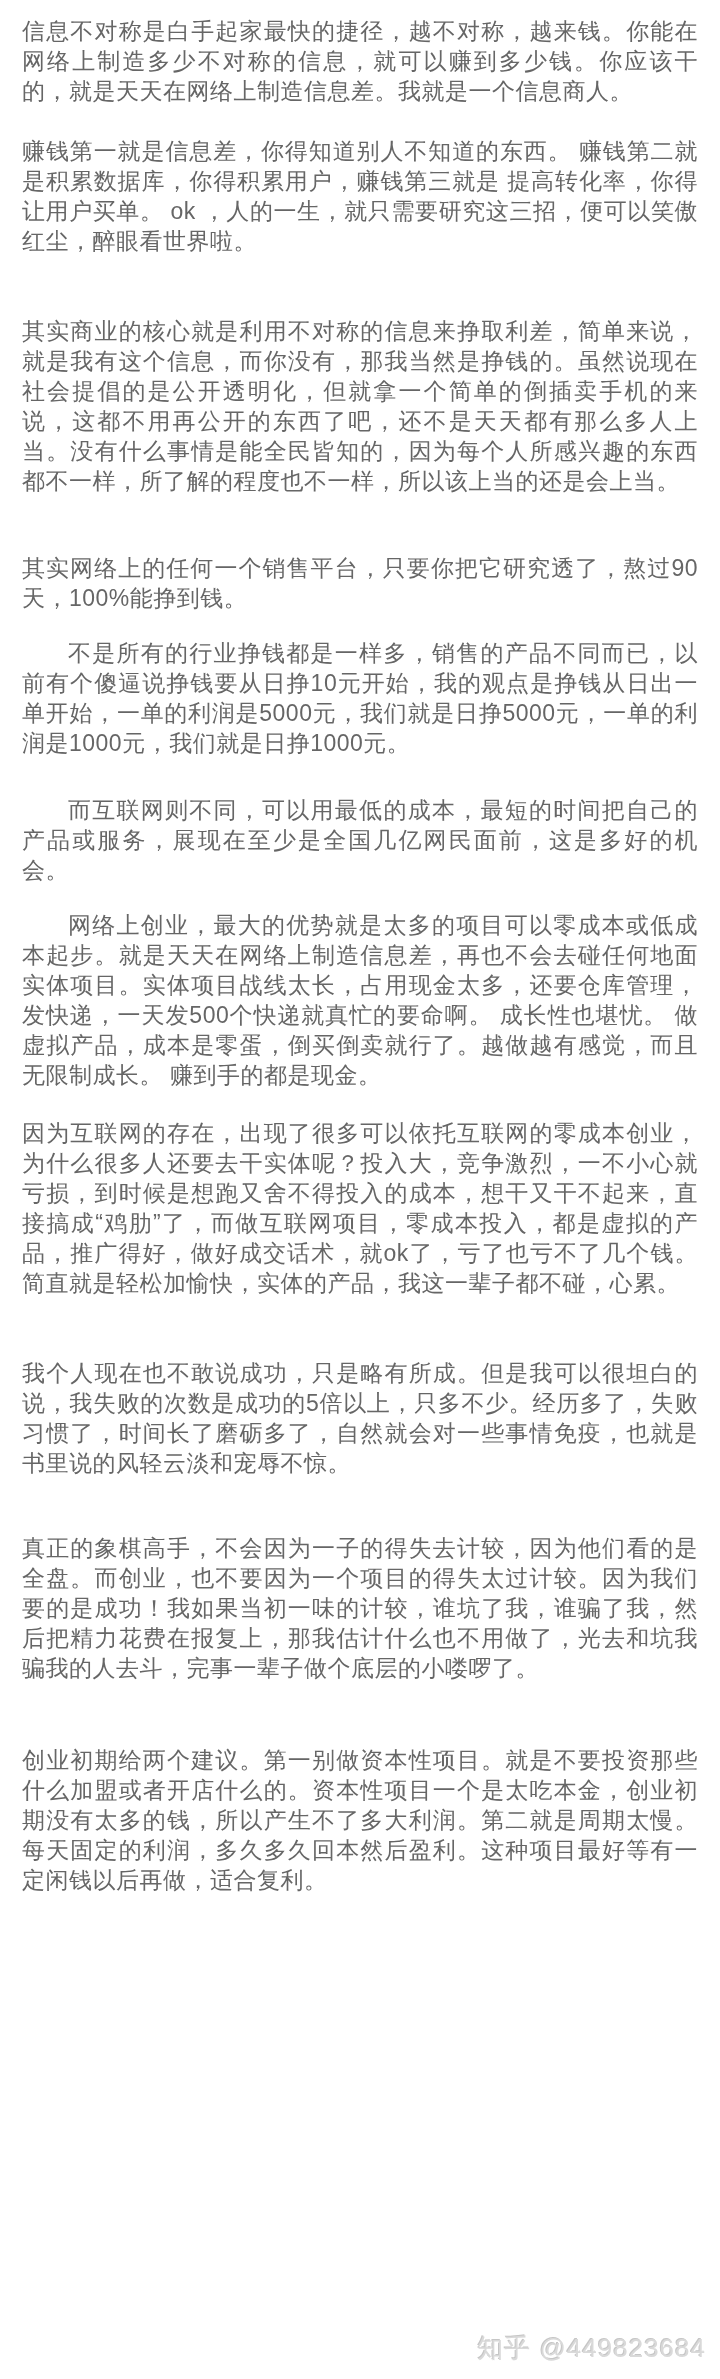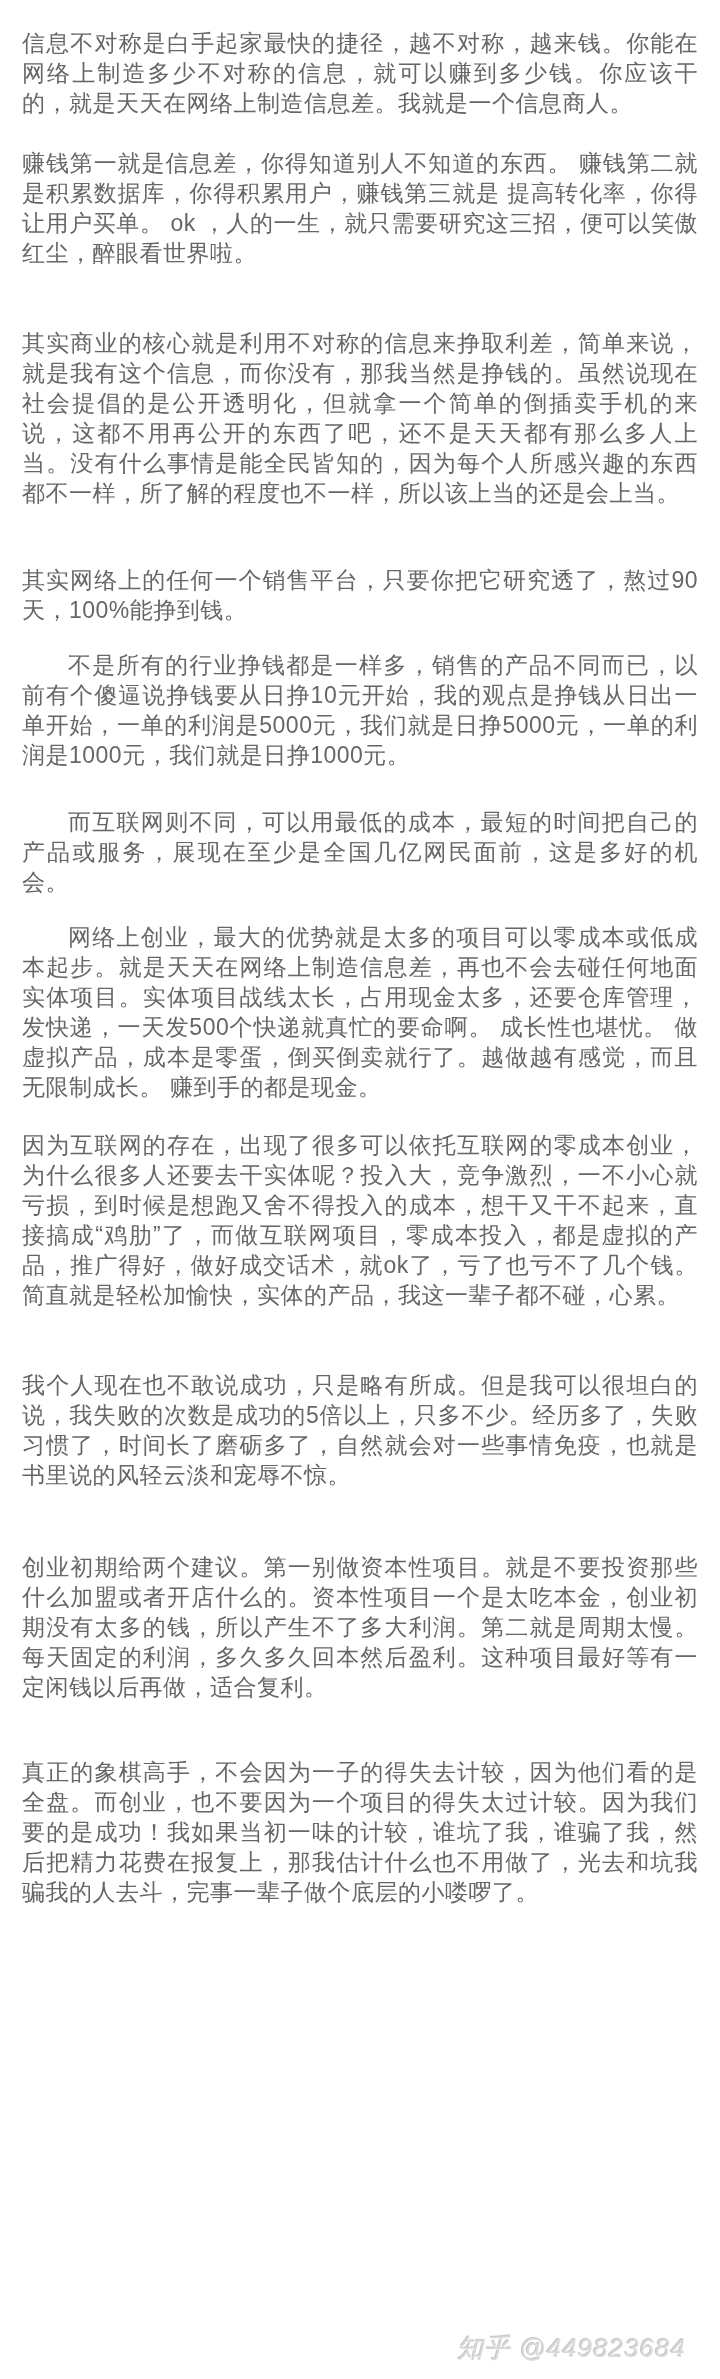--- a/index.html
+++ b/index.html
@@ -13,58 +13,57 @@
     height: 2379px;
     overflow: hidden;
     background: #ffffff;
     font-family: "Liberation Sans", sans-serif;
   }
   .article {
     position: absolute;
     top: 0;
     left: 0;
     width: 676px;
-    padding: 28px 22px 0 22px;
+    padding: 16px 22px 0 22px;
   }
   .article p {
     margin: 0;
     font-size: 23px;
     line-height: 30px;
     color: #666666;
     text-align: justify;
     letter-spacing: 0.5px;
     word-break: break-all;
   }
   .article p.indent {
     text-indent: 2em;
   }
   .watermark {
     position: absolute;
     top: 2331px;
-    right: 34px;
+    right: 14px;
     font-size: 26px;
     color: #d9d9d9;
     text-shadow: 1px 1px 0 #ffffff, -1px -1px 0 #c6c6c6;
     white-space: nowrap;
     letter-spacing: 1px;
-    font-style: italic;
   }
 </style>
 </head>
 <body>
 
 <div class="page">
   <div class="article">
     <p style="margin-top:0">信息不对称是白手起家最快的捷径，越不对称，越来钱。你能在网络上制造多少不对称的信息，就可以赚到多少钱。你应该干的，就是天天在网络上制造信息差。我就是一个信息商人。</p>
     <p style="margin-top:30px">赚钱第一就是信息差，你得知道别人不知道的东西。 赚钱第二就是积累数据库，你得积累用户，赚钱第三就是 提高转化率，你得让用户买单。 ok ，人的一生，就只需要研究这三招，便可以笑傲红尘，醉眼看世界啦。</p>
     <p style="margin-top:60px">其实商业的核心就是利用不对称的信息来挣取利差，简单来说，就是我有这个信息，而你没有，那我当然是挣钱的。虽然说现在社会提倡的是公开透明化，但就拿一个简单的倒插卖手机的来说，这都不用再公开的东西了吧，还不是天天都有那么多人上当。没有什么事情是能全民皆知的，因为每个人所感兴趣的东西都不一样，所了解的程度也不一样，所以该上当的还是会上当。</p>
     <p style="margin-top:57px">其实网络上的任何一个销售平台，只要你把它研究透了，熬过90天，100%能挣到钱。</p>
     <p class="indent" style="margin-top:25px">不是所有的行业挣钱都是一样多，销售的产品不同而已，以前有个傻逼说挣钱要从日挣10元开始，我的观点是挣钱从日出一单开始，一单的利润是5000元，我们就是日挣5000元，一单的利润是1000元，我们就是日挣1000元。</p>
     <p class="indent" style="margin-top:37px">而互联网则不同，可以用最低的成本，最短的时间把自己的产品或服务，展现在至少是全国几亿网民面前，这是多好的机会。</p>
     <p class="indent" style="margin-top:25px">网络上创业，最大的优势就是太多的项目可以零成本或低成本起步。就是天天在网络上制造信息差，再也不会去碰任何地面实体项目。实体项目战线太长，占用现金太多，还要仓库管理，发快递，一天发500个快递就真忙的要命啊。 成长性也堪忧。 做虚拟产品，成本是零蛋，倒买倒卖就行了。越做越有感觉，而且无限制成长。 赚到手的都是现金。</p>
     <p style="margin-top:28px">因为互联网的存在，出现了很多可以依托互联网的零成本创业，为什么很多人还要去干实体呢？投入大，竞争激烈，一不小心就亏损，到时候是想跑又舍不得投入的成本，想干又干不起来，直接搞成“鸡肋”了，而做互联网项目，零成本投入，都是虚拟的产品，推广得好，做好成交话术，就ok了，亏了也亏不了几个钱。简直就是轻松加愉快，实体的产品，我这一辈子都不碰，心累。</p>
     <p style="margin-top:60px">我个人现在也不敢说成功，只是略有所成。但是我可以很坦白的说，我失败的次数是成功的5倍以上，只多不少。经历多了，失败习惯了，时间长了磨砺多了，自然就会对一些事情免疫，也就是书里说的风轻云淡和宠辱不惊。</p>
+    <p style="margin-top:55px">真正的象棋高手，不会因为一子的得失去计较，因为他们看的是全盘。而创业，也不要因为一个项目的得失太过计较。因为我们要的是成功！我如果当初一味的计较，谁坑了我，谁骗了我，然后把精力花费在报复上，那我估计什么也不用做了，光去和坑我骗我的人去斗，完事一辈子做个底层的小喽啰了。</p>
     <p style="margin-top:62px">创业初期给两个建议。第一别做资本性项目。就是不要投资那些什么加盟或者开店什么的。资本性项目一个是太吃本金，创业初期没有太多的钱，所以产生不了多大利润。第二就是周期太慢。每天固定的利润，多久多久回本然后盈利。这种项目最好等有一定闲钱以后再做，适合复利。</p>
-    <p style="margin-top:55px">真正的象棋高手，不会因为一子的得失去计较，因为他们看的是全盘。而创业，也不要因为一个项目的得失太过计较。因为我们要的是成功！我如果当初一味的计较，谁坑了我，谁骗了我，然后把精力花费在报复上，那我估计什么也不用做了，光去和坑我骗我的人去斗，完事一辈子做个底层的小喽啰了。</p>
 
   </div>
   <div class="watermark">知乎 @449823684</div>
 </div>
 
 </body></html>

